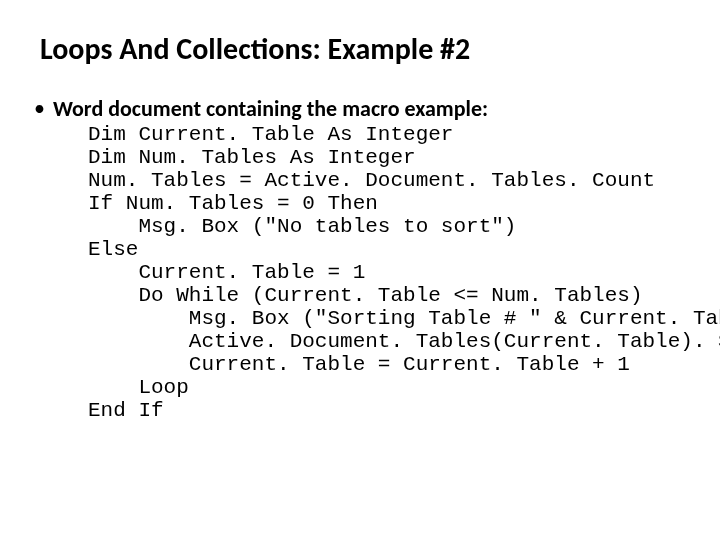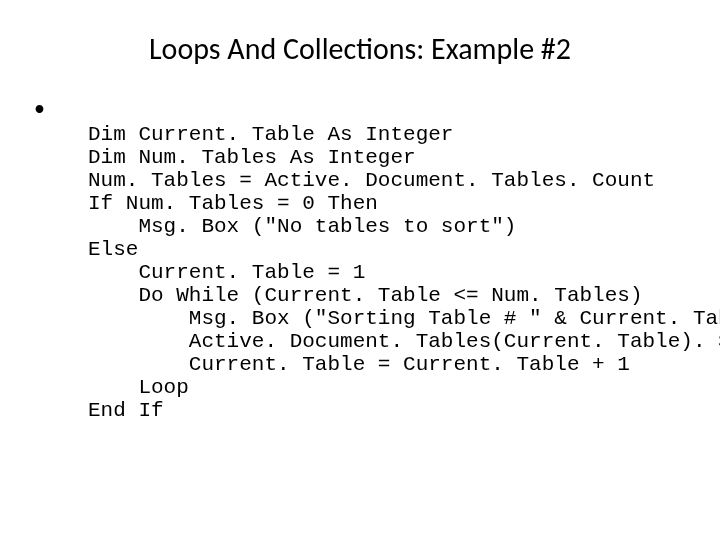--- a/index.html
+++ b/index.html
@@ -12,23 +12,22 @@
     color: #000;
   }
   .slide {
     width: 720px;
     height: 540px;
     box-sizing: border-box;
     padding: 30px 40px 20px 40px;
   }
   .title {
     font-size: 30px;
-    text-align: center;
     margin: 0 0 28px 0;
-    font-weight: 400;
+    font-weight: 700;
   }
   .bullet-row {
     display: flex;
     align-items: flex-start;
     margin-left: -6px;
   }
   .bullet-dot {
     font-size: 22px;
     line-height: 28px;
     margin-right: 8px;
@@ -57,20 +56,21 @@
   }
 </style>
 </head>
 <body>
 
 <div class="slide">
   <h1 class="title">Loops And Collections: Example #2</h1>
 
   <div class="bullet-row">
     <span class="bullet-dot">•</span>
+    <span class="bullet-text">Word document containing the macro example:</span>
   </div>
 
   <div class="code">Dim Current. Table As Integer
 Dim Num. Tables As Integer
 Num. Tables = Active. Document. Tables. Count
 If Num. Tables = 0 Then
     Msg. Box ("No tables to sort")
 Else
     Current. Table = 1
     Do While (Current. Table &lt;= Num. Tables)

